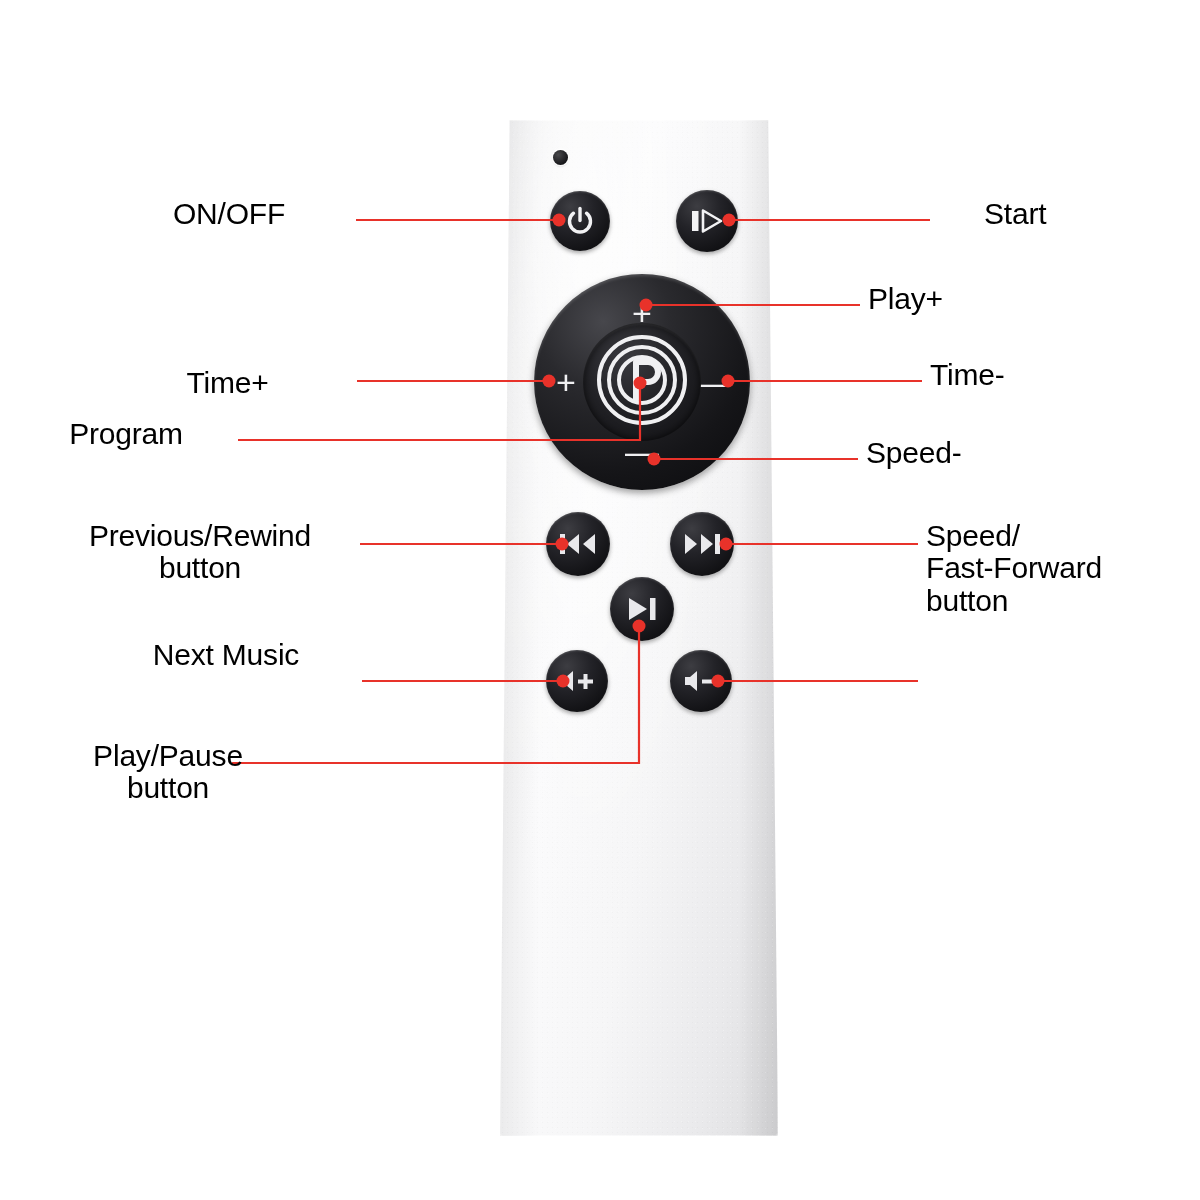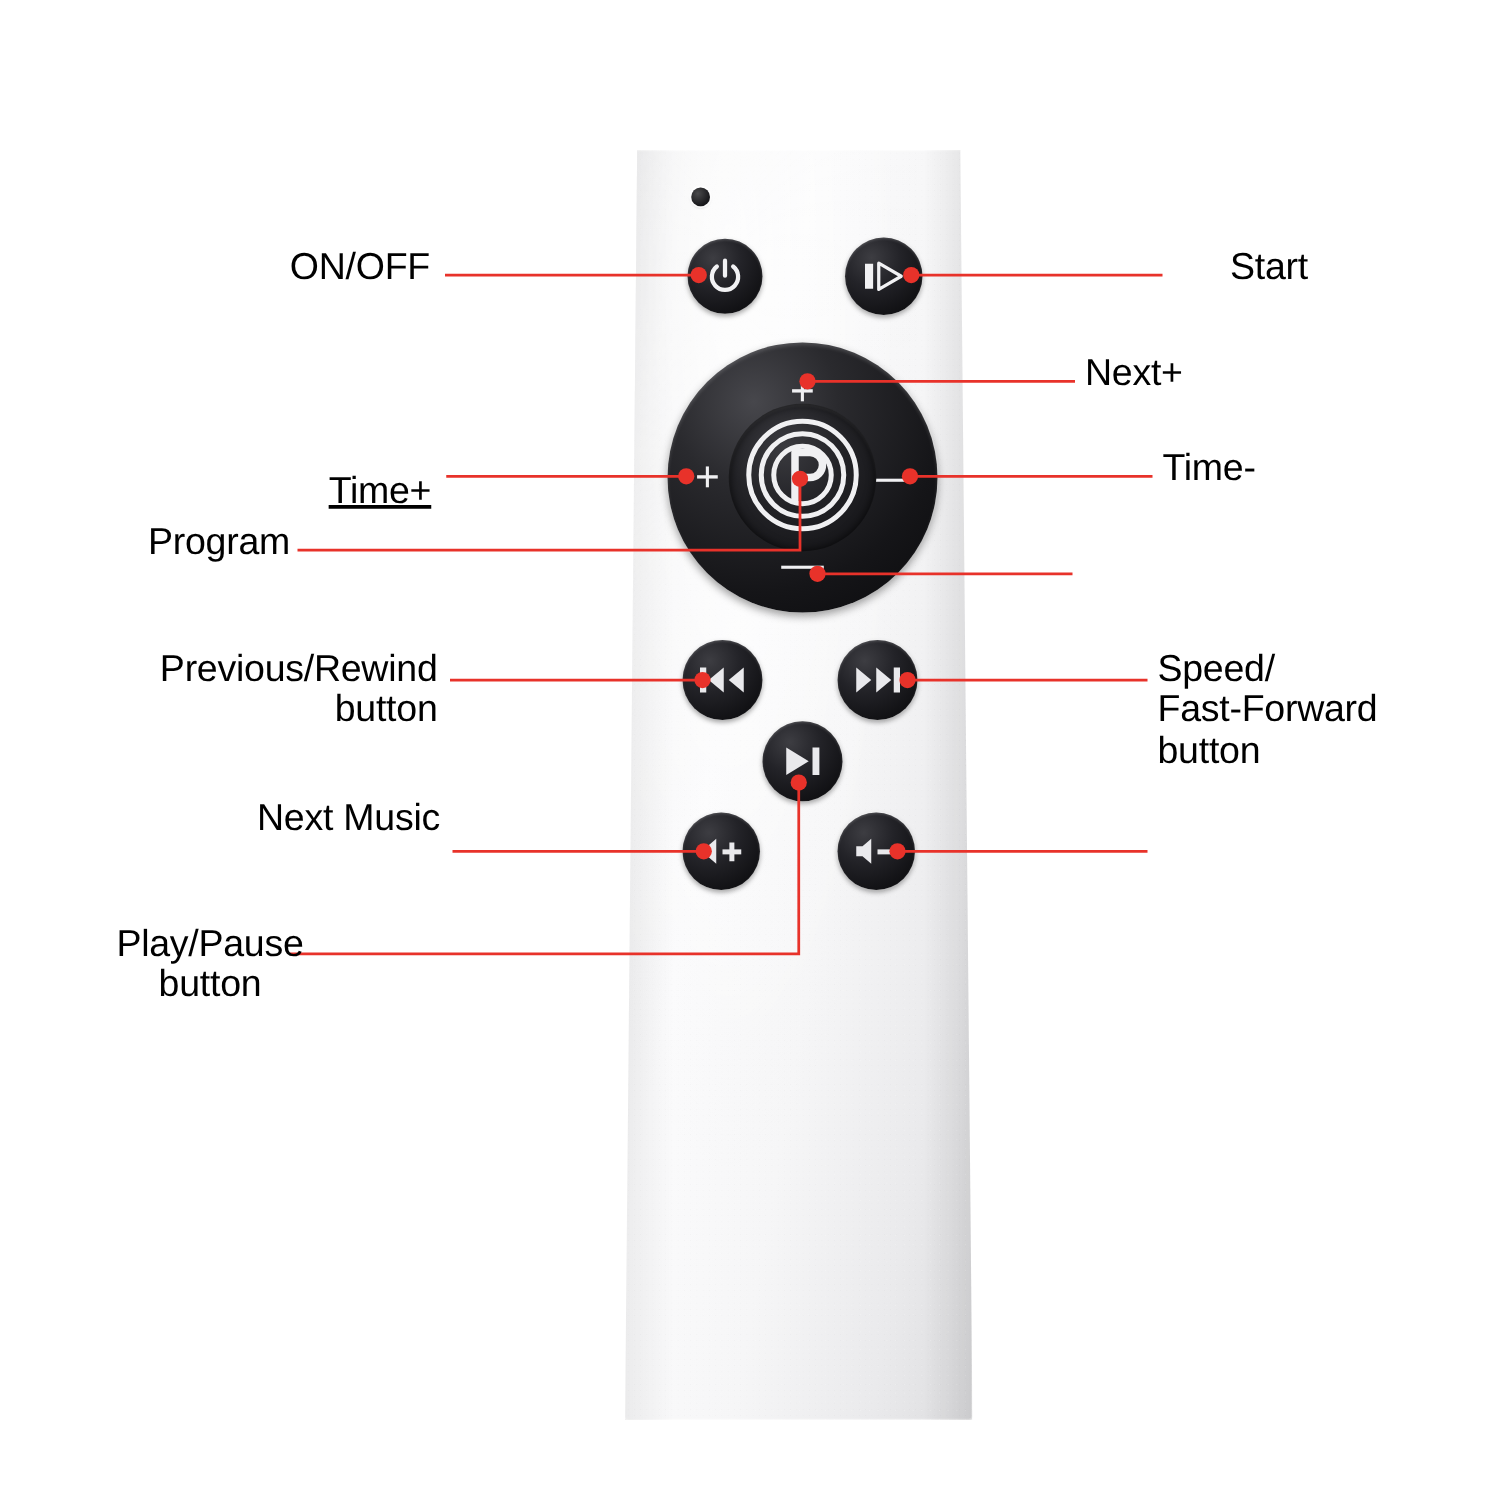--- a/index.html
+++ b/index.html
@@ -138,21 +138,21 @@
   
   .label {
     position: absolute;
     color: #000000;
     font-family: "Liberation Sans", sans-serif;
     font-size: 30px;
     line-height: 1.08;
     white-space: pre-line;
     letter-spacing: -0.2px;
   }
-  .label.right-al  { text-align: right; }
+  .label.right-al  { text-align: center; }
   .label.left-al   { text-align: left; }
 
   
   .leader-svg {
     position: absolute;
     left: 0; top: 0;
     width: 1200px;
     height: 1200px;
     pointer-events: none;
   }
@@ -292,28 +292,29 @@
       <circle cx="563" cy="681" r="6.5"></circle>
       <circle cx="718" cy="681" r="6.5"></circle>
       <circle cx="639" cy="626" r="6.5"></circle>
     </g>
   </svg>
 
   <div class="label right-al" style="left:114px; top:198px; width:230px;">ON/OFF</div>
 
   <div class="label left-al" style="left:936px; top:198px; width:250px;margin-left:48px;">Start</div>
 
-  <div class="label left-al" style="left:868px; top:283px; width:280px;">Next+</div>
-
-  <div class="label right-al" style="left:110px; top:377px; width:235px;text-decoration:underline;">Time+</div>
+  <div class="label left-al" style="left:868px; top:283px; width:280px;">Play+</div>
+
+  <div class="label right-al" style="left:110px; top:367px; width:235px;">Time+</div>
 
   <div class="label right-al" style="left:20px; top:418px; width:212px;">Program</div>
 
   <div class="label left-al" style="left:930px; top:359px; width:260px;">Time-</div>
 
+  <div class="label left-al" style="left:866px; top:437px; width:280px;">Speed-</div>
 
   <div class="label right-al" style="left:50px; top:520px; width:300px;">Previous/Rewind
 button</div>
 
   <div class="label left-al" style="left:926px; top:520px; width:268px;">Speed/
 Fast-Forward
 button</div>
 
   <div class="label right-al" style="left:100px; top:639px; width:252px;">Next Music</div>
 

